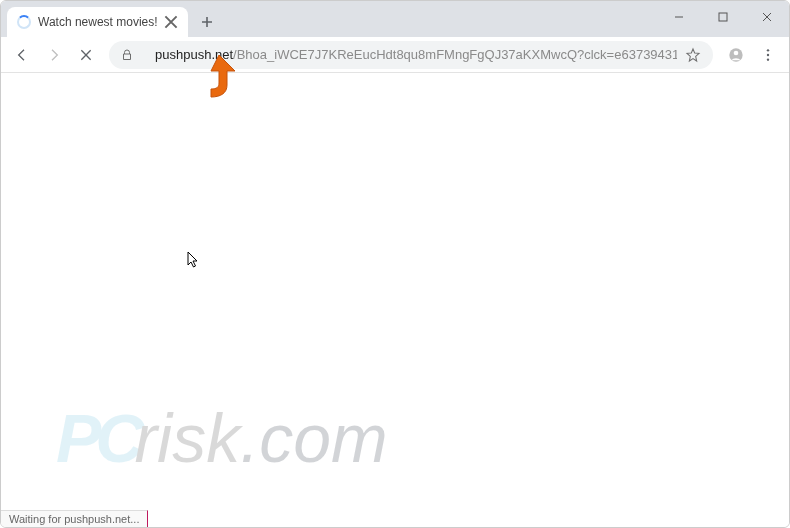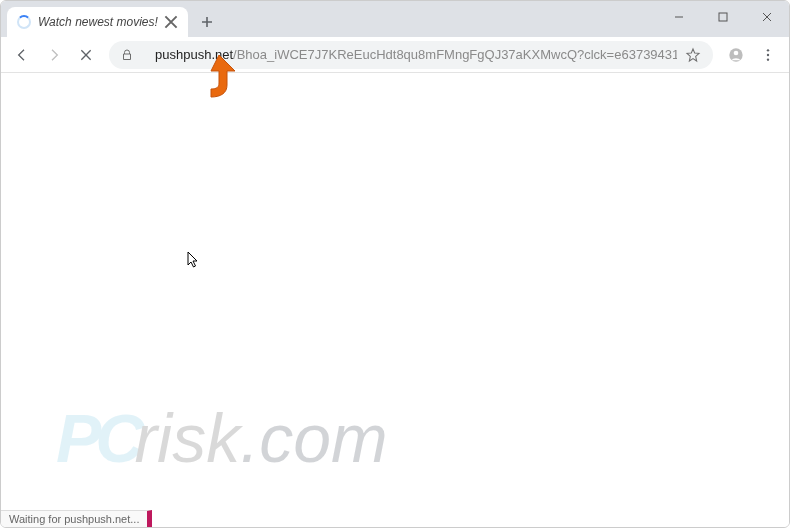--- a/index.html
+++ b/index.html
@@ -44,21 +44,20 @@
   background: #fff;
   border-radius: 8px 8px 0 0;
   display: flex;
   align-items: center;
   padding: 0 10px;
   min-width: 180px;
   max-width: 200px;
   font-size: 12px;
   color: #444;
   position: relative;
-  font-style: italic;
 }
 .tab .favicon {
   width: 14px; height: 14px;
   margin-right: 7px;
   flex-shrink: 0;
 }
 .spinner {
   width: 14px; height: 14px;
   border: 2px solid #d0e4f7;
   border-top-color: #3b82f6;
@@ -189,21 +188,21 @@
   width: 40px; height: 48px;
   z-index: 30;
 }
 
 
 .status-bar {
   position: absolute;
   left: 0; bottom: 0;
   background: #f8f8f8cc;
   border-top: 1px solid #ddd;
-  border-right: 5px solid #be185d;
+  border-right: 1px solid #be185d;
   font-size: 11px;
   color: #666;
   padding: 2px 8px;
 }
 
 
 body { border-radius: 6px; }
 </style>
 </head>
 <body>

